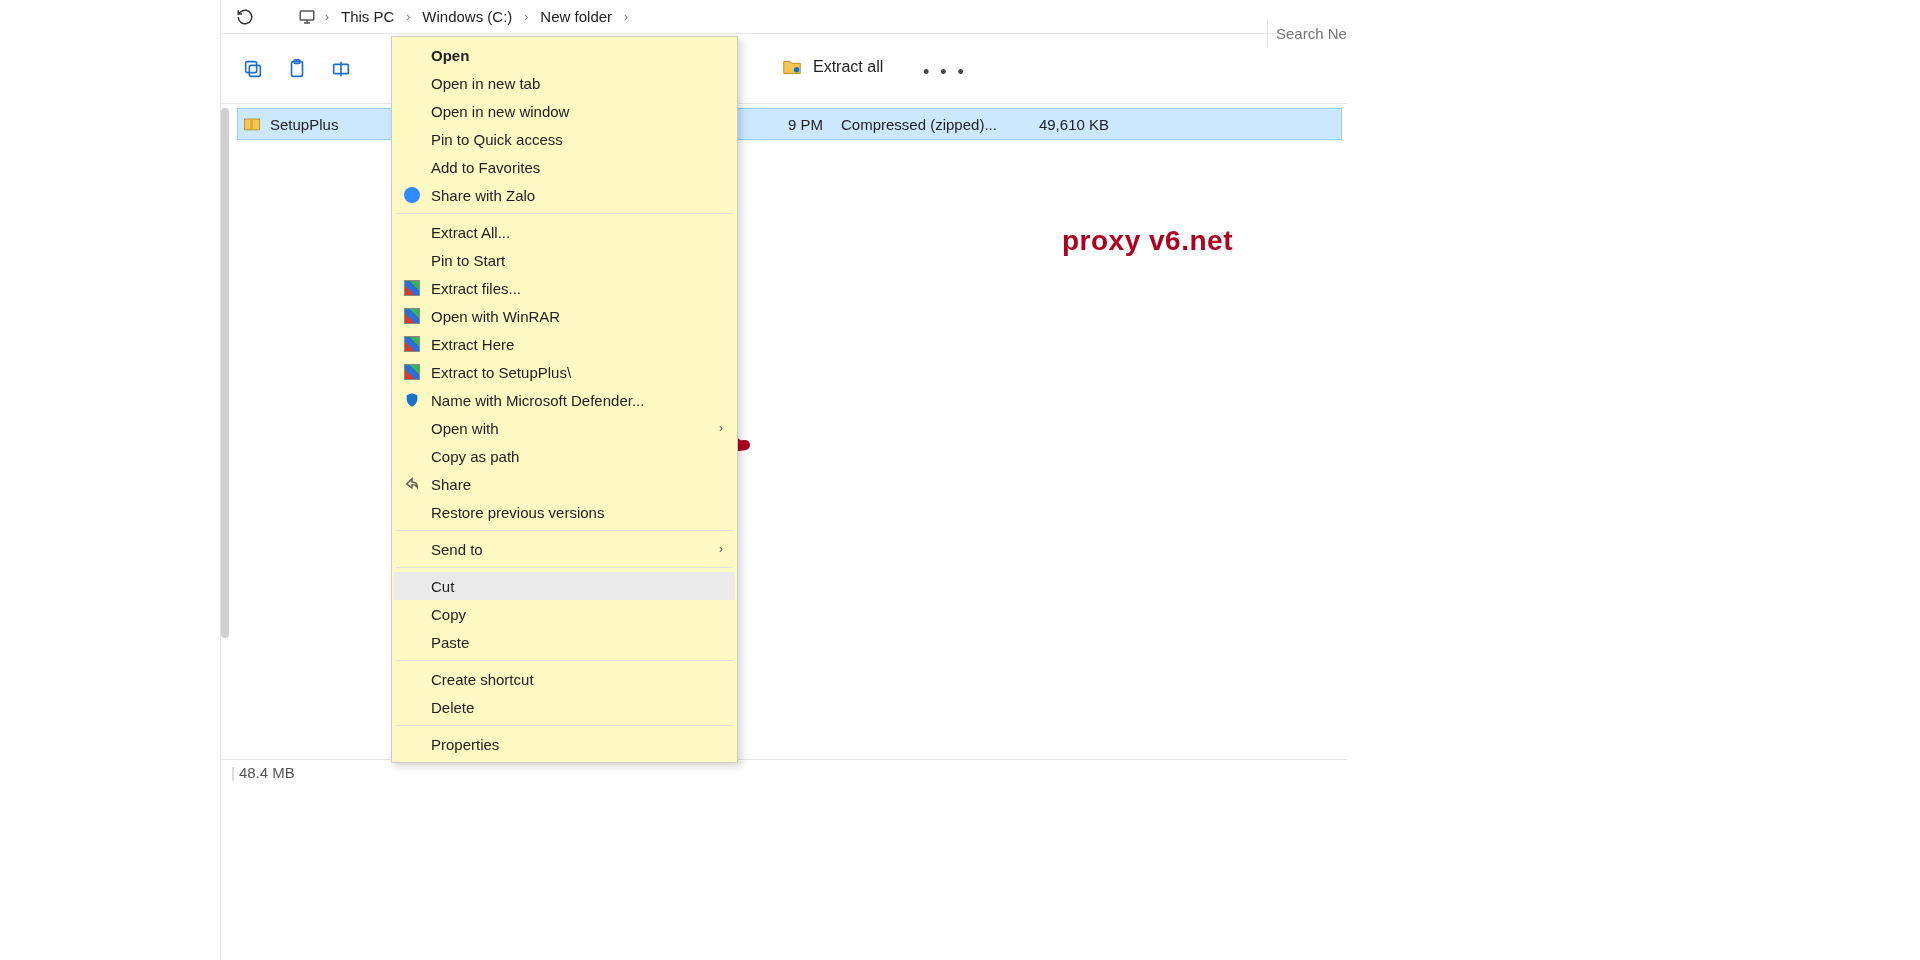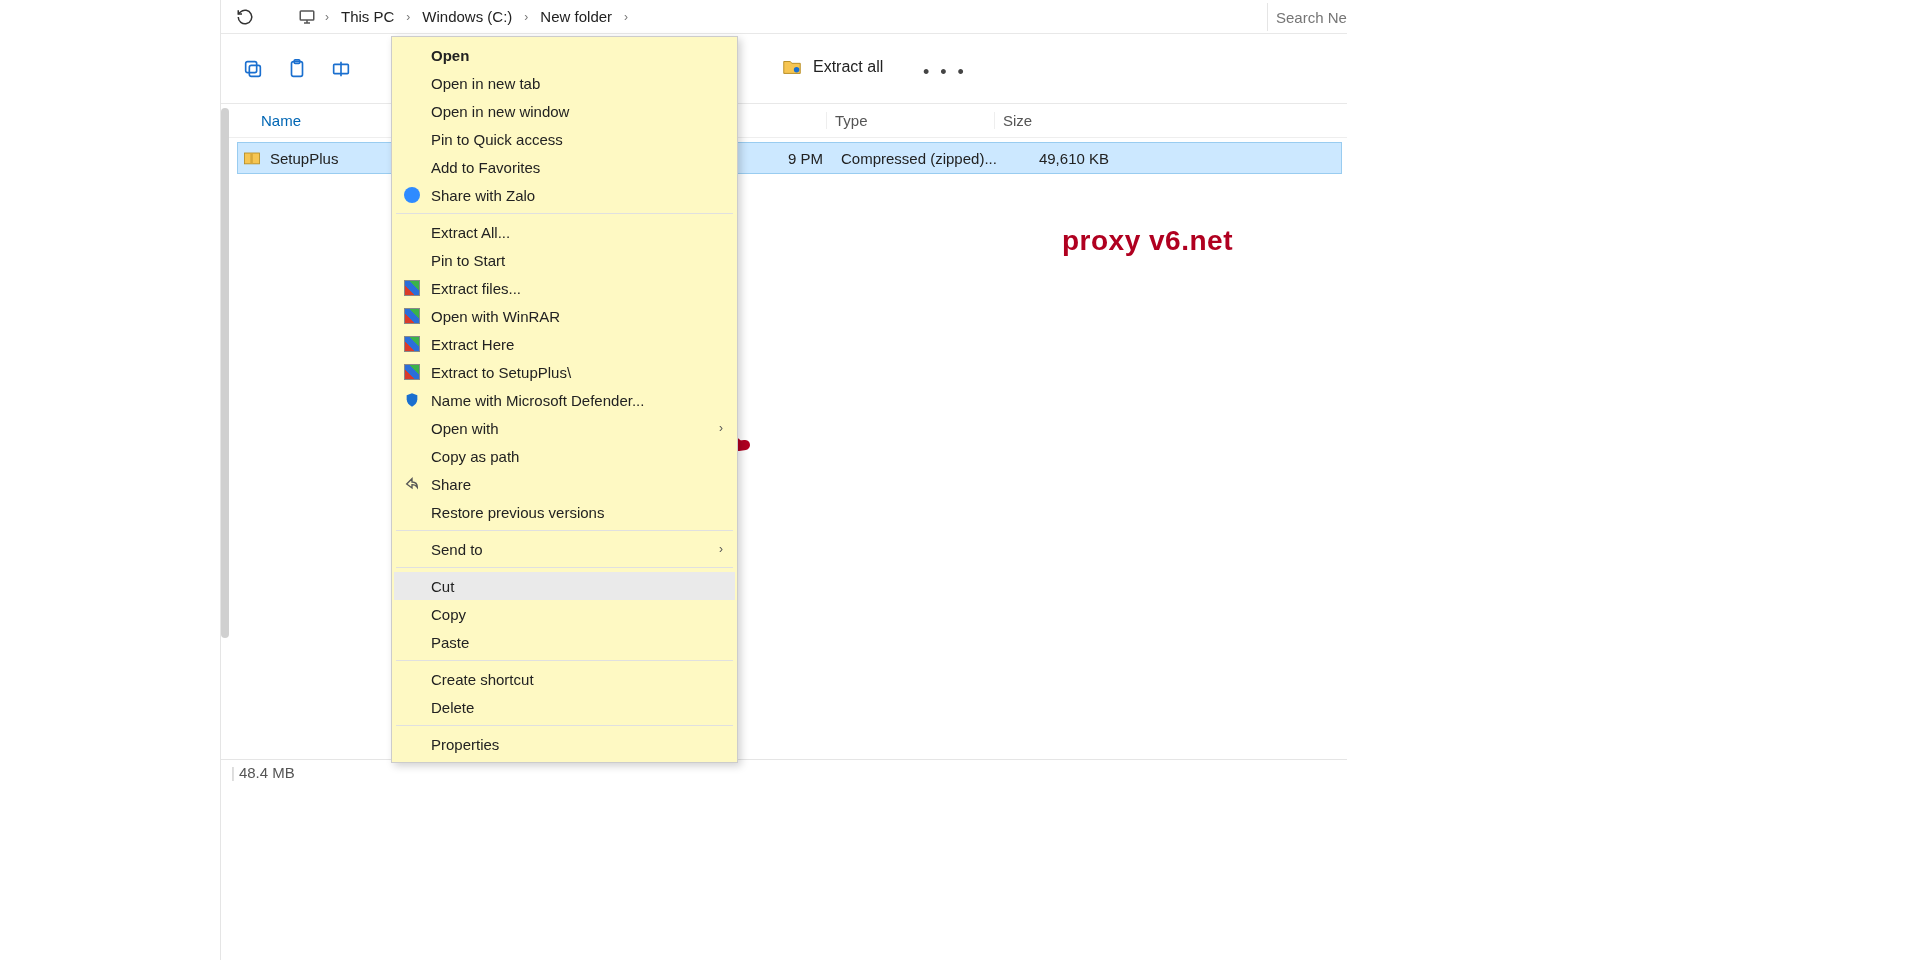--- a/index.html
+++ b/index.html
@@ -6,21 +6,21 @@
   body { background: #fff; width: 1920px; height: 960px; overflow: hidden; position: relative; }
   .app { position: absolute; left: 220px; top: 0; width: 1127px; height: 960px; border-left: 1px solid #e5e5e5; }
 
   
   .addr-row { height: 34px; display: flex; align-items: center; padding-left: 12px; background: #fff; border-bottom: 1px solid #e8e8e8; }
   .refresh-icon { width: 24px; height: 24px; display:flex; align-items:center; justify-content:center; color:#333; cursor:pointer; }
   .addr-bar { margin-left: 40px; height: 28px; display:flex; align-items:center; font-size: 15px; color:#222; }
   .addr-seg { padding: 0 4px; cursor:pointer; }
   .chev { color:#777; padding:0 8px; font-size:12px; }
   .pc-icon { width:20px; height:20px; color:#555; display:flex; align-items:center; justify-content:center; }
-  .search { position:absolute; right:-100px; top:3px; height:28px; display:flex; font-size:15px; color:#666; padding-left:8px; border-left:1px solid #e5e5e5; width:180px; }
+  .search { position:absolute; right:-100px; top:19px; height:28px; display:flex; font-size:15px; color:#666; padding-left:8px; border-left:1px solid #e5e5e5; width:180px; }
   .search input { border:none; outline:none; font-size:15px; width:100%; }
 
   
   .toolbar { height: 70px; display:flex; align-items:center; padding-left: 18px; gap: 16px; border-bottom:1px solid #e8e8e8; position:relative; }
   .tb-icon { width:28px; height:28px; display:flex; align-items:center; justify-content:center; color:#1a6fcf; }
   .extract-all { position:absolute; left:560px; top:22px; display:flex; align-items:center; gap:10px; font-size:16px; color:#222; cursor:pointer; }
   .folder-zip-icon { width:22px; height:22px; }
   .more-icon { position:absolute; left:702px; top:28px; font-size:18px; color:#444; letter-spacing:3px; cursor:pointer; }
 
   
@@ -119,26 +119,20 @@
         <svg viewBox="0 0 24 24" width="22" height="22" fill="#f6c552" stroke="#b58a1f" stroke-width="1">
             <path d="M3 6h7l2 2h9v11H3z"></path>
             <circle cx="17" cy="15" r="3" fill="#1a6fcf" stroke="none"></circle>
           </svg>
       </span>
       <span>Extract all</span>
     </div>
     <div class="more-icon">• • •</div>
   </div>
 
-  <div class="cols">
-    <div class="col-name">Name</div>
-    <div class="col-date"></div>
-    <div class="col-type">Type</div>
-    <div class="col-size">Size</div>
-  </div>
 
   <div class="file-row">
     <span class="file-icon">
       <svg viewBox="0 0 24 24" width="20" height="20">
           <rect x="3" y="6" width="18" height="13" fill="#f6c552" stroke="#b58a1f"></rect>
           <rect x="10" y="6" width="3" height="13" fill="#d8a83a"></rect>
         </svg>
     </span>
     <span class="c-name">SetupPlus</span>
     <span class="c-date">9 PM</span>

